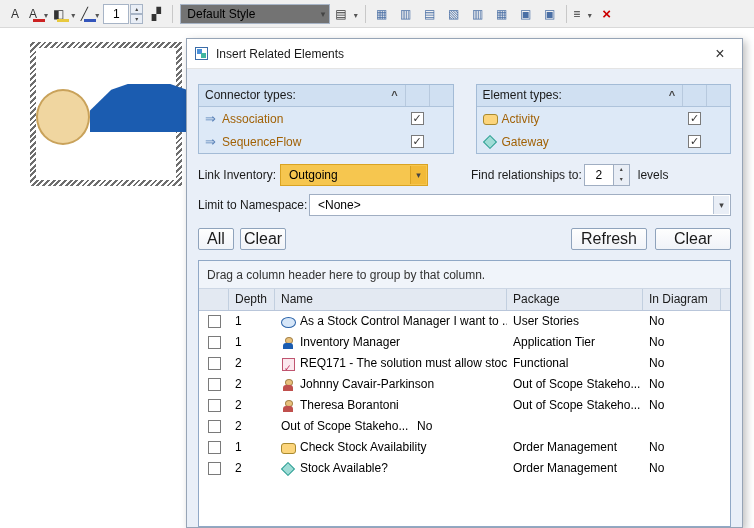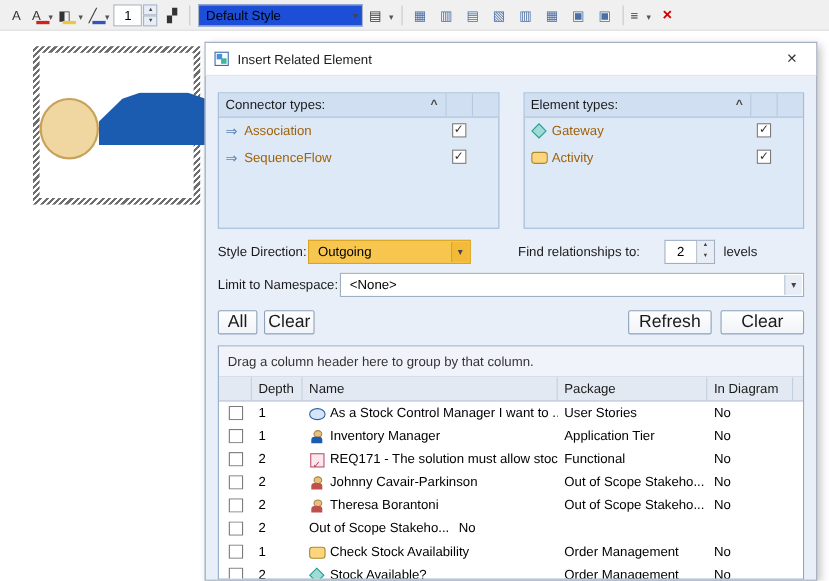--- a/index.html
+++ b/index.html
@@ -17,21 +17,21 @@
   .swatch{position:absolute;bottom:2px;left:4px;width:12px;height:3px}
   .sw-red{background:#cc2222}.sw-yellow{background:#e8c93e}.sw-blue{background:#3355bb}
   .sep{width:1px;height:18px;background:#c8c8c8;margin:0 3px;flex:0 0 auto}
   .tb-spin{display:flex;align-items:center;height:20px}
   .spin-box{width:26px;height:20px;background:#fff;border:1px solid #a7b4c6;
     display:inline-flex;align-items:center;justify-content:center}
   .spin-ars{display:inline-flex;flex-direction:column;margin-left:1px}
   .spin-ars i{width:13px;height:10px;background:#e9eef6;border:1px solid #a7b4c6;
     font-style:normal;font-size:6px;line-height:8px;text-align:center;color:#444}
   .ar-up::before{content:"▴"} .ar-dn::before{content:"▾"}
-  .tb-combo{width:150px;height:20px;background:#1d4ed8;border:1px solid #a7b4c6;
+  .tb-combo{width:150px;height:20px;background:#737373;border:1px solid #a7b4c6;
     display:flex;align-items:center;padding:0 6px;position:relative;margin:0 2px}
   .tb-combo::after{content:"▾";position:absolute;right:4px;top:4px;font-size:9px;color:#444}
   .ali{color:#4a6fa5;font-size:12px}
   .tb.del{color:#cc0000;font-weight:bold;font-size:15px}
 
   
   .canvas{position:absolute;top:28px;left:0;right:0;bottom:0;background:#fff}
   .actor-sel{position:absolute;left:30px;top:14px;width:152px;height:144px;padding:6px;
     background:repeating-linear-gradient(135deg,#fff 0 2px,#6e6e6e 2px 4px)}
   .actor-inner{width:100%;height:100%;background:#fff;display:flex;flex-direction:row;align-items:center}
@@ -48,21 +48,21 @@
     display:flex;align-items:center;padding:0 8px}
   .dlg-icon{width:13px;height:13px;margin-right:8px;position:relative;border:1px solid #3b6ca8;background:#fff}
   .dlg-icon::before{content:"";position:absolute;left:1px;top:1px;width:5px;height:5px;background:#4a90d9}
   .dlg-icon::after{content:"";position:absolute;right:1px;bottom:1px;width:5px;height:5px;background:#3fb5a0}
   .dlg-title-text{flex:1;color:#1a1a1a}
   .dlg-close{width:28px;height:24px;display:flex;align-items:center;justify-content:center;
     font-size:16px;color:#333}
   .dlg-body{position:absolute;top:31px;left:0;right:0;bottom:0;padding:14px 11px 0;
     display:flex;flex-direction:column;overflow:hidden}
 
-  .panels{display:flex;gap:22px;height:124px;flex:0 0 auto}
+  .panels{display:flex;gap:22px;height:70px;flex:0 0 auto}
   .panel{flex:1;border:1px solid #a3bbd6;background:#dde9f7;display:flex;flex-direction:column}
   .panel-hdr{height:22px;background:#d0e0f2;border-bottom:1px solid #aec3db;
     display:flex;align-items:stretch;padding-left:6px;flex:0 0 auto}
   .ph-label{flex:1;line-height:21px;color:#1a1a1a}
   .ph-chev{width:20px;text-align:center;line-height:21px;color:#444;font-weight:bold;font-size:11px}
   .ph-cell{width:24px;border-left:1px solid #b7c9de}
   .prow{height:24px;display:flex;align-items:center;padding-left:6px;position:relative}
   .prow-label{color:#a16207}
   .con-ico{color:#5b83b8;font-size:13px;width:17px;flex:0 0 auto}
 
@@ -88,21 +88,21 @@
   .mini[data-icon="person"]::before{content:"";position:absolute;left:4px;top:0;width:6px;height:5px;
     border-radius:50%;background:#e8c17d;border:1px solid #a8854a}
   .mini[data-icon="person"]::after{content:"";position:absolute;left:2px;top:6px;width:10px;height:6px;
     background:#c0504d;border-radius:3px 3px 0 0}
 
   .formrow{display:flex;align-items:center;height:22px;flex:0 0 auto}
   .fr1{margin-top:10px}
   .fr2{margin-top:8px}
   .lbl{color:#1a1a1a;white-space:nowrap}
   .lbl.ld{width:82px}
-  .lbl.find{margin-left:43px;margin-right:22px}
+  .lbl.find{margin-left:43px;margin-right:2px}
   .lbl.suffix{margin-left:8px}
   .lbl.ns{width:111px}
   .combo{height:22px;background:#fff;border:1px solid #a0aec2;display:flex;align-items:center;
     padding:0 8px;position:relative}
   .combo .val{white-space:nowrap}
   .combo-btn{position:absolute;right:1px;top:1px;bottom:1px;width:16px;background:#e9eef6;
     border-left:1px solid #b5c2d4;display:flex;align-items:center;justify-content:center}
   .combo-btn::before{content:"▾";font-size:9px;color:#444}
   .combo.orange{width:148px;background:#f6c64f;border-color:#d9a323}
   .combo.orange .combo-btn{background:#f2ba38;border-left-color:#d9a323}
@@ -219,21 +219,21 @@
         <div>Stock Control</div>
         <div>Manager</div>
       </div>
     </div>
   </div>
 </div>
 
 <div class="dialog">
   <div class="dlg-title">
     <span class="dlg-icon"></span>
-    <span class="dlg-title-text">Insert Related Element</span>
+    <span class="dlg-title-text">Insert Related Elements</span>
     <button class="dlg-close">
       <span>×</span>
     </button>
   </div>
   <div class="dlg-body">
 
     <div class="panels">
 
       <div class="panel">
         <div class="panel-hdr">
@@ -255,34 +255,34 @@
       </div>
 
       <div class="panel">
         <div class="panel-hdr">
           <span class="ph-label">Element types:</span>
           <span class="ph-chev">^</span>
           <span class="ph-cell"></span>
           <span class="ph-cell"></span>
         </div>
         <div class="prow">
+          <span class="mini" data-icon="activity"></span>
+          <span class="prow-label">Activity</span>
+          <span class="cb" data-checked="true"></span>
+        </div>
+        <div class="prow">
           <span class="mini" data-icon="gateway"></span>
           <span class="prow-label">Gateway</span>
           <span class="cb" data-checked="true"></span>
         </div>
-        <div class="prow">
-          <span class="mini" data-icon="activity"></span>
-          <span class="prow-label">Activity</span>
-          <span class="cb" data-checked="true"></span>
-        </div>
       </div>
     </div>
 
     <div class="formrow fr1">
-      <span class="lbl ld">Style Direction:</span>
+      <span class="lbl ld">Link Inventory:</span>
       <div class="combo orange">
         <span class="val">Outgoing</span>
         <span class="combo-btn"></span>
       </div>
       <span class="lbl find">Find relationships to:</span>
       <div class="spin">
         <span class="spin-val">2</span>
         <span class="spin-btns">
             <i class="ar-up"></i>
             <i class="ar-dn"></i>

